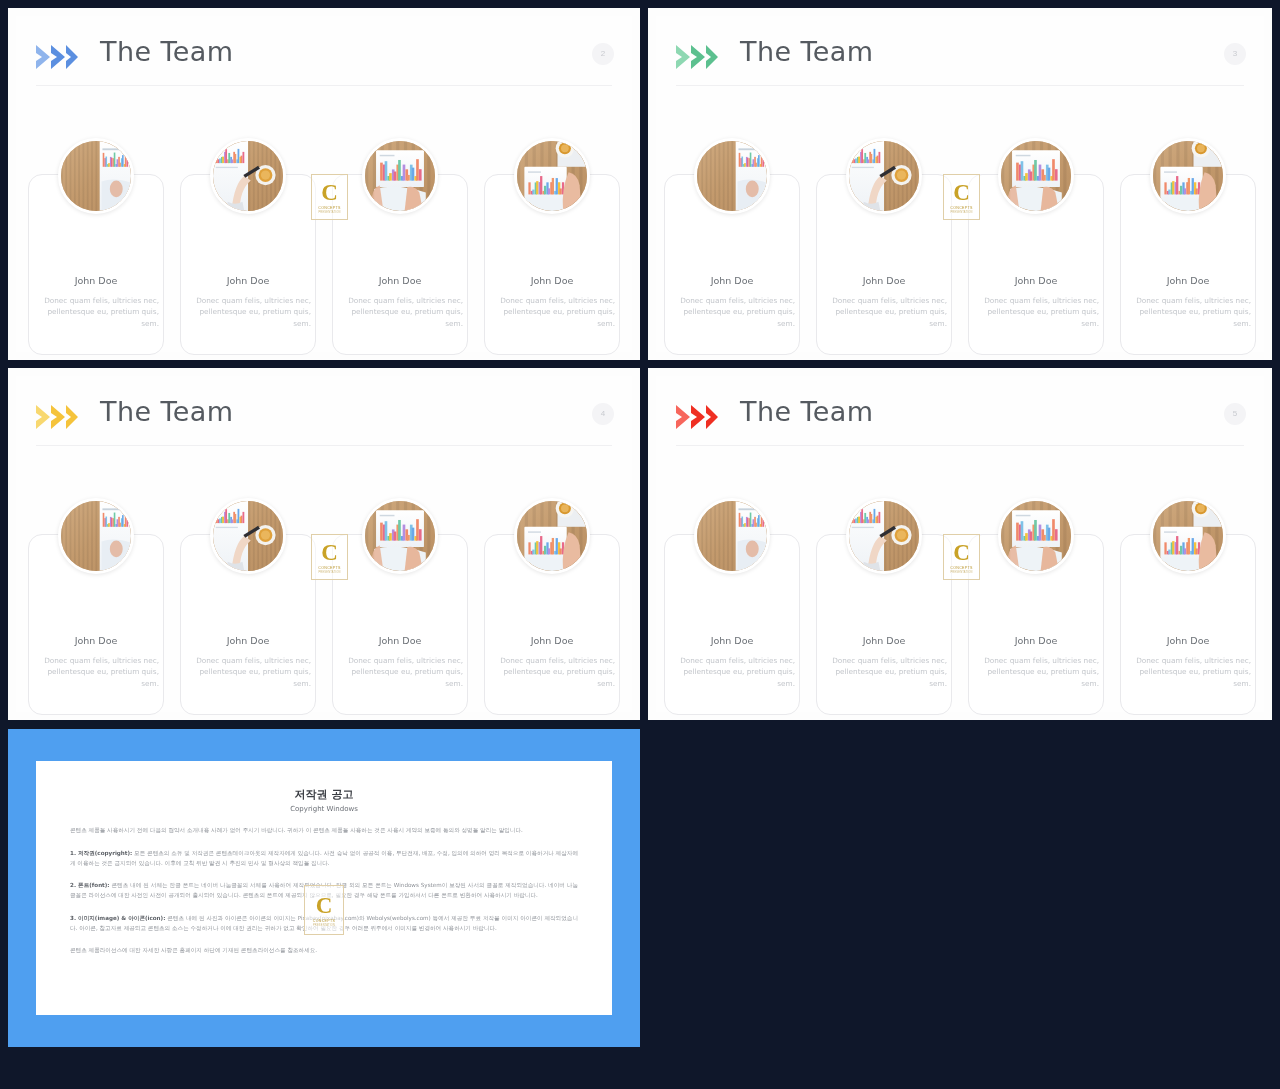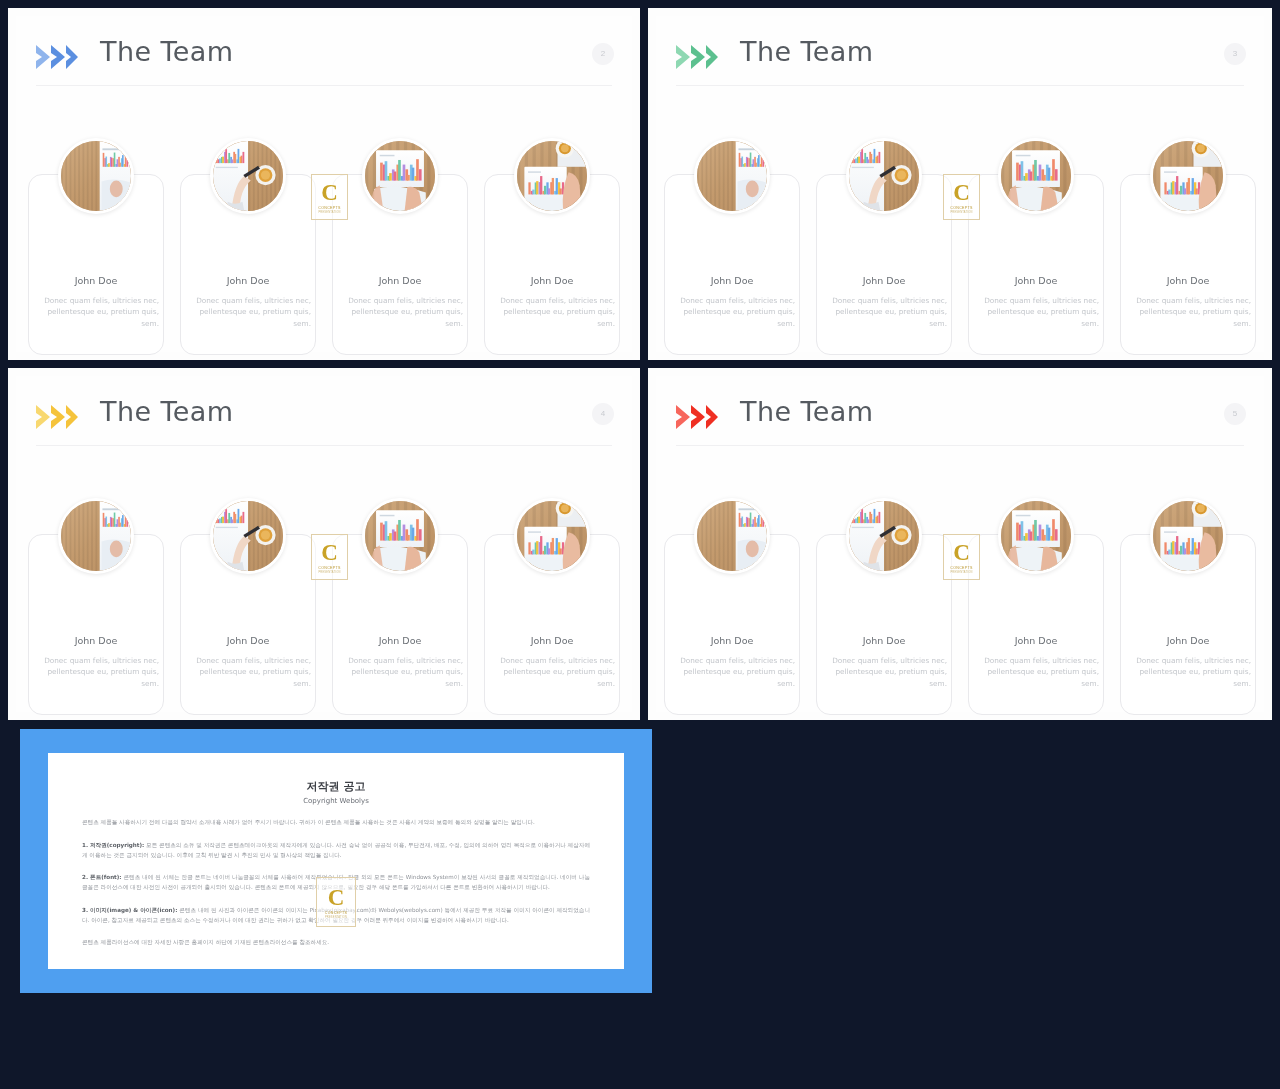--- a/index.html
+++ b/index.html
@@ -129,24 +129,24 @@
     font-weight: 700;
     color: #c9a227;
     line-height: 1;
   }
   .wm-t1 { font-size: 3.6px; color: #b9952c; letter-spacing: .3px; margin-top: 2px; }
   .wm-t2 { font-size: 2.6px; color: #cbb municipal; color: #cdb677; letter-spacing: .2px; margin-top: 1px; }
 
   
   .cr-slide {
     position: absolute;
-    left: 20px; top: 729px;
-    width: 632px; height: 264px;
+    left: 8px; top: 729px;
+    width: 632px; height: 318px;
     background: #4f9ff0;
-    padding: 24px 28px;
+    padding: 32px 28px;
   }
   .cr-page {
     width: 100%; height: 100%;
     background: #ffffff;
     padding: 26px 34px;
     position: relative;
   }
   .cr-h1 {
     text-align: center;
     font-size: 11px;
@@ -1113,21 +1113,21 @@
       <div class="wm " style="left:287px; top:158px;">
     <div class="wm-c">C</div>
     <div class="wm-t1">CONCEPTS</div>
     <div class="wm-t2">PRESENTATION</div>
   </div>
     </div>
   </div>
 <div class="cr-slide" style="background:#4f9ff0;">
   <div class="cr-page">
     <div class="cr-h1">저작권 공고</div>
-    <div class="cr-h2">Copyright Webolys</div>
+    <div class="cr-h2">Copyright Windows</div>
     <div class="cr-p">콘텐츠 제품을 사용하시기 전에 다음의 협약서 소개내용 사례가 없어 주시기 바랍니다. 귀하가 이 콘텐츠 제품을 사용하는 것은 사용시 계약의 보증에 동의와 성명을 알리는 말입니다.</div>
     <div class="cr-p"><b>1. 저작권(copyright):</b> 모든 콘텐츠의 소유 및 저작권은 콘텐츠테이크아웃의 제작자에게 있습니다. 사전 승낙 없이 공공적 이용, 무단전재, 배포, 수정, 임의에 의하여 영리 목적으로 이용하거나 제삼자에게 이용하는 것은 금지되어 있습니다. 이후에 교칙 위반 발견 시 추진의 민사 및 형사상의 책임을 집니다.</div>
         <div class="cr-p"><b>2. 폰트(font):</b> 콘텐츠 내에 된 서체는 한글 폰트는 네이버 나눔글꼴의 서체를 사용하여 제작되었습니다. 한글 외의 모든 폰트는 Windows System이 보장된 사서의 글꼴로 제작되었습니다. 네이버 나눔글꼴은 라이선스에 대한 사전인 사전이 공개되어 출시되어 있습니다. 콘텐츠의 폰트에 제공되지 않으므로, 필요한 경우 해당 폰트를 가입하셔서 다른 폰트로 변환하여 사용하시기 바랍니다.</div>
         <div class="cr-p"><b>3. 이미지(image) &amp; 아이콘(icon):</b> 콘텐츠 내에 된 사진과 아이콘은 아이콘의 이미지는 Pixabay(pixabay.com)와 Webolys(webolys.com) 등에서 제공한 무료 저작물 이미지 아이콘이 제작되었습니다. 아이콘, 참고자료 제공되고 콘텐츠의 소스는 수정하거나 이에 대한 권리는 귀하가 없고 확인하여 필요한 경우 여러분 위주에서 이미지를 변경하여 사용하시기 바랍니다.</div>
     <div class="cr-p">콘텐츠 제품라이선스에 대한 자세한 사항은 홈페이지 하단에 기재된 콘텐츠라이선스를 참조하세요.</div>
     <div class="wm cr-wm" style="left:50%; top:124px; transform:translateX(-50%);">
     <div class="wm-c">C</div>
     <div class="wm-t1">CONCEPTS</div>
     <div class="wm-t2">PRESENTATION</div>
   </div>

